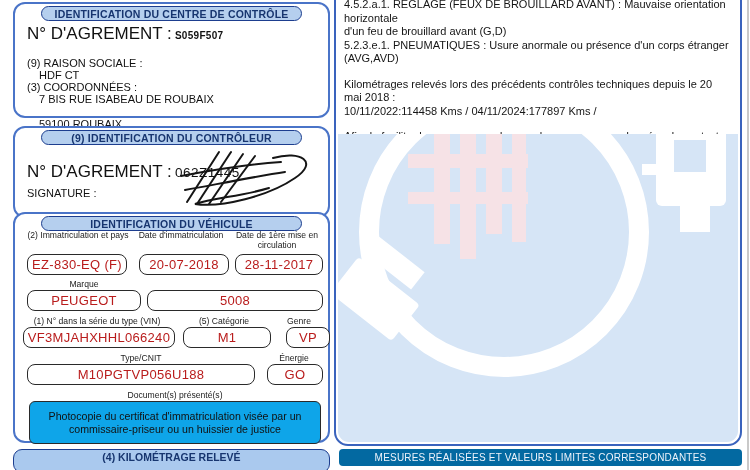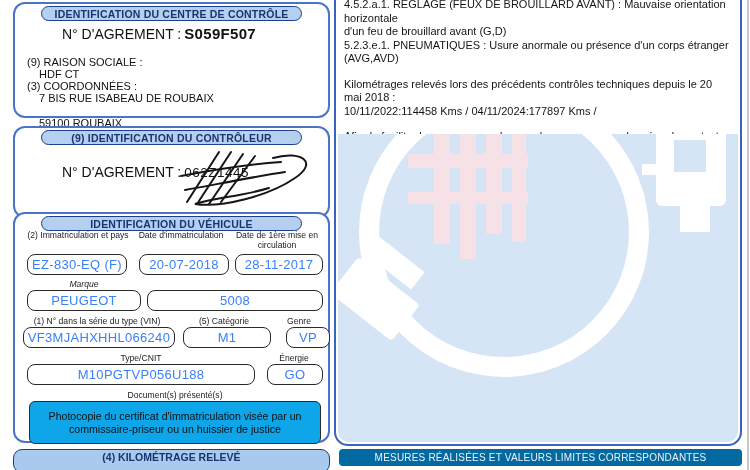--- a/index.html
+++ b/index.html
@@ -14,30 +14,30 @@
     border:2.5px solid #4a74c8; border-radius:12px; background:#fff;
   }
   .sec-head {
     margin:2px 26px 0 26px; background:#b5cfee; border:1.5px solid #1d3e8f;
     border-radius:9px; color:#17356f; font-weight:bold; font-size:10.5px;
     text-align:center; height:15px; line-height:14px; letter-spacing:.2px;
     white-space:nowrap; overflow:hidden;
   }
   .sec-body { padding:4px 10px 0 12px; font-size:11px; }
   .line { line-height:12px; }
-  .lbl { font-size:14px;margin-left:35px; }
+  .lbl { font-size:17px; }
   .indent { padding-left:12px; }
-  .big-val { font-size:15px; font-weight:bold; letter-spacing:.3px; }
+  .big-val { font-size:10px; font-weight:bold; letter-spacing:.3px; }
   .med-val { font-size:13.5px; letter-spacing:.5px; }
 
   
   .vlabel { position:absolute; font-size:8.6px; text-align:center; color:#222; line-height:9.5px; }
   .vfield {
     position:absolute; border:1.7px solid #2a2a2a; border-radius:8px;
-    background:#fff; text-align:center; font-size:13px; color:#3b82f6;
+    background:#fff; text-align:center; font-size:13px; color:#b91c1c;
     display:flex; align-items:center; justify-content:center; letter-spacing:.3px;
     white-space:nowrap; overflow:hidden;
   }
   .docbox {
     position:absolute; border:1.7px solid #2a2a2a; border-radius:6px; background:#0ea5e9;
     font-size:10.6px; text-align:center; padding:8px 2px 0 2px; line-height:13px;
   }
 
   
   .kmbar {
@@ -106,20 +106,21 @@
     </div>
   </div>
 
   <div class="section" style="top:126px; height:92px;">
     <div class="sec-head">(9) IDENTIFICATION DU CONTRÔLEUR</div>
     <div class="sec-body">
       <div class="line" style="margin-top:17px;">
         <span class="lbl">N° D'AGREMENT :</span>
         <span class="med-val">062Z1445</span>
       </div>
+      <div class="line" style="margin-top:8px;">SIGNATURE :</div>
     </div>
     <svg class="sig-svg" width="150" height="62" viewBox="0 0 150 62">
       <g fill="none" stroke="#151515" stroke-width="2" stroke-linecap="round">
         <path d="M14,56 L46,6"></path>
         <path d="M24,58 L58,6"></path>
         <path d="M36,58 L70,8"></path>
         <path d="M48,56 L82,10"></path>
         <path d="M8,30 C40,24 80,18 108,16"></path>
         <path d="M12,44 C45,38 85,30 112,26"></path>
         <path d="M100,12 C128,4 146,16 122,32 C96,50 48,62 22,58 C40,52 70,50 96,42"></path>
@@ -131,21 +132,21 @@
     <div class="sec-head">IDENTIFICATION DU VÉHICULE</div>
 
     <div class="vlabel" style="left:8px;  top:17px; width:110px;">(2) Immatriculation et pays</div>
     <div class="vlabel" style="left:116px; top:17px; width:100px;">Date d'immatriculation</div>
     <div class="vlabel" style="left:216px; top:17px; width:92px;">Date de 1ère mise en circulation</div>
 
     <div class="vfield" style="left:12px;  top:40px; width:100px; height:21px;">EZ-830-EQ (F)</div>
     <div class="vfield" style="left:124px; top:40px; width:90px;  height:21px;">20-07-2018</div>
     <div class="vfield" style="left:220px; top:40px; width:88px;  height:21px;">28-11-2017</div>
 
-    <div class="vlabel" style="left:12px;  top:66px; width:114px;font-style:italic;">Marque</div>
+    <div class="vlabel" style="left:12px;  top:66px; width:114px;">Marque</div>
 
     <div class="vfield" style="left:12px;  top:76px; width:114px; height:21px;">PEUGEOT</div>
     <div class="vfield" style="left:132px; top:76px; width:176px; height:21px;">5008</div>
 
     <div class="vlabel" style="left:6px;   top:103px; width:152px;">(1) N° dans la série du type (VIN)</div>
     <div class="vlabel" style="left:162px; top:103px; width:94px;">(5) Catégorie internationale</div>
     <div class="vlabel" style="left:262px; top:103px; width:44px;">Genre</div>
 
     <div class="vfield" style="left:8px;   top:113px; width:152px; height:21px;">VF3MJAHXHHL066240</div>
     <div class="vfield" style="left:168px; top:113px; width:88px;  height:21px;">M1</div>

